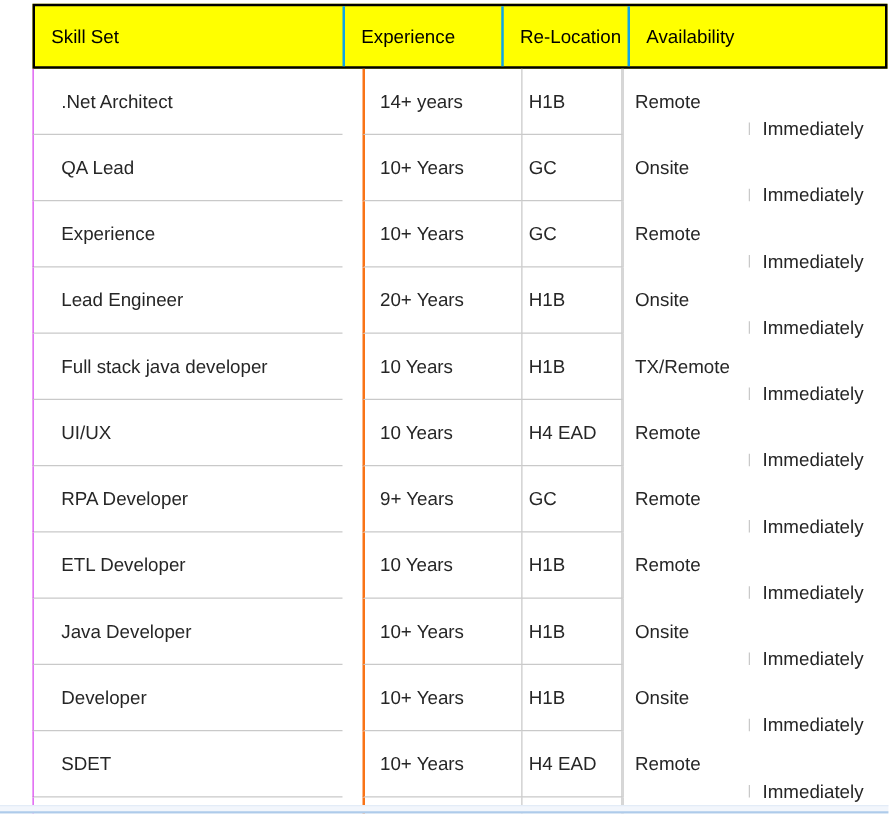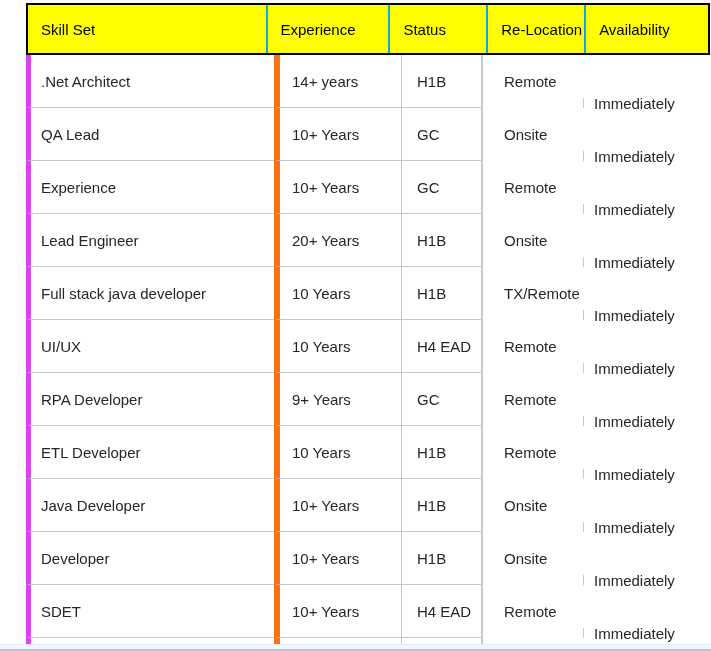--- a/index.html
+++ b/index.html
@@ -15,45 +15,44 @@
     padding-left:13px;font-size:15px;color:#000000;white-space:nowrap;
   }
   .hcell + .hcell{border-left:2px solid #0ea5e9;}
   .h1{width:246px}.h2{width:127px}.h3{width:101px}.h4{width:101px}.h5{width:128px}
   
   .row{display:flex;height:53px;}
   .cell{
     box-sizing:border-box;display:flex;align-items:center;
     font-size:15px;color:#262626;white-space:nowrap;
   }
-  .c1{width:248px;border-left:5px solid #d946ef;border-bottom:1px solid #c9c9c9;padding-left:10px;}
-  .c2{width:127px;border-left:6px solid #f97316;border-bottom:1px solid #c9c9c9;padding-left:12px;}
-  .c3{width:81px;border-left:1px solid #c9c9c9;border-right:1px solid #c9c9c9;border-bottom:1px solid #c9c9c9;padding-left:15px;}
-  .c4{width:101px;border-left:1px solid #c9c9c9;padding-left:21px;}
+  .c1{width:248px;border-left:1px solid #d946ef;border-bottom:1px solid #c9c9c9;padding-left:22px;}
+  .c2{width:127px;border-left:2px solid #f97316;border-bottom:1px solid #c9c9c9;padding-left:12px;margin-left:16px;}
+  .c3{width:81px;border-left:1px solid #c9c9c9;border-right:1px solid #c9c9c9;border-bottom:1px solid #c9c9c9;padding-left:5px;}
+  .c4{width:101px;border-left:1px solid #c9c9c9;padding-left:9px;}
   .c5{width:107px;border-left:1px solid #c9c9c9;padding-left:10px;margin-top:43px;}
   
   .row.partial{height:14px;}
   .row.partial .cell{border-bottom:none;}
   
   .strip{
     position:absolute;left:0;right:0;bottom:0;height:7px;
     background:#f2f6fc;border-top:1px solid #e3ecf7;border-bottom:2px solid #aecbea;
     box-sizing:border-box;
   }
 </style>
 </head>
 <body>
 
 <div class="screen">
   <div class="tbl">
 
     <div class="hdr">
       <div class="hcell h1">Skill Set</div>
       <div class="hcell h2">Experience</div>
-      <div class="hcell h3">Status</div>
       <div class="hcell h4">Re-Location</div>
       <div class="hcell h5">Availability</div>
     </div>
 
     <div id="tbody">
   <div class="row">
     <div class="cell c1">.Net Architect</div>
     <div class="cell c2">14+ years</div>
     <div class="cell c3">H1B</div>
     <div class="cell c4">Remote</div>

